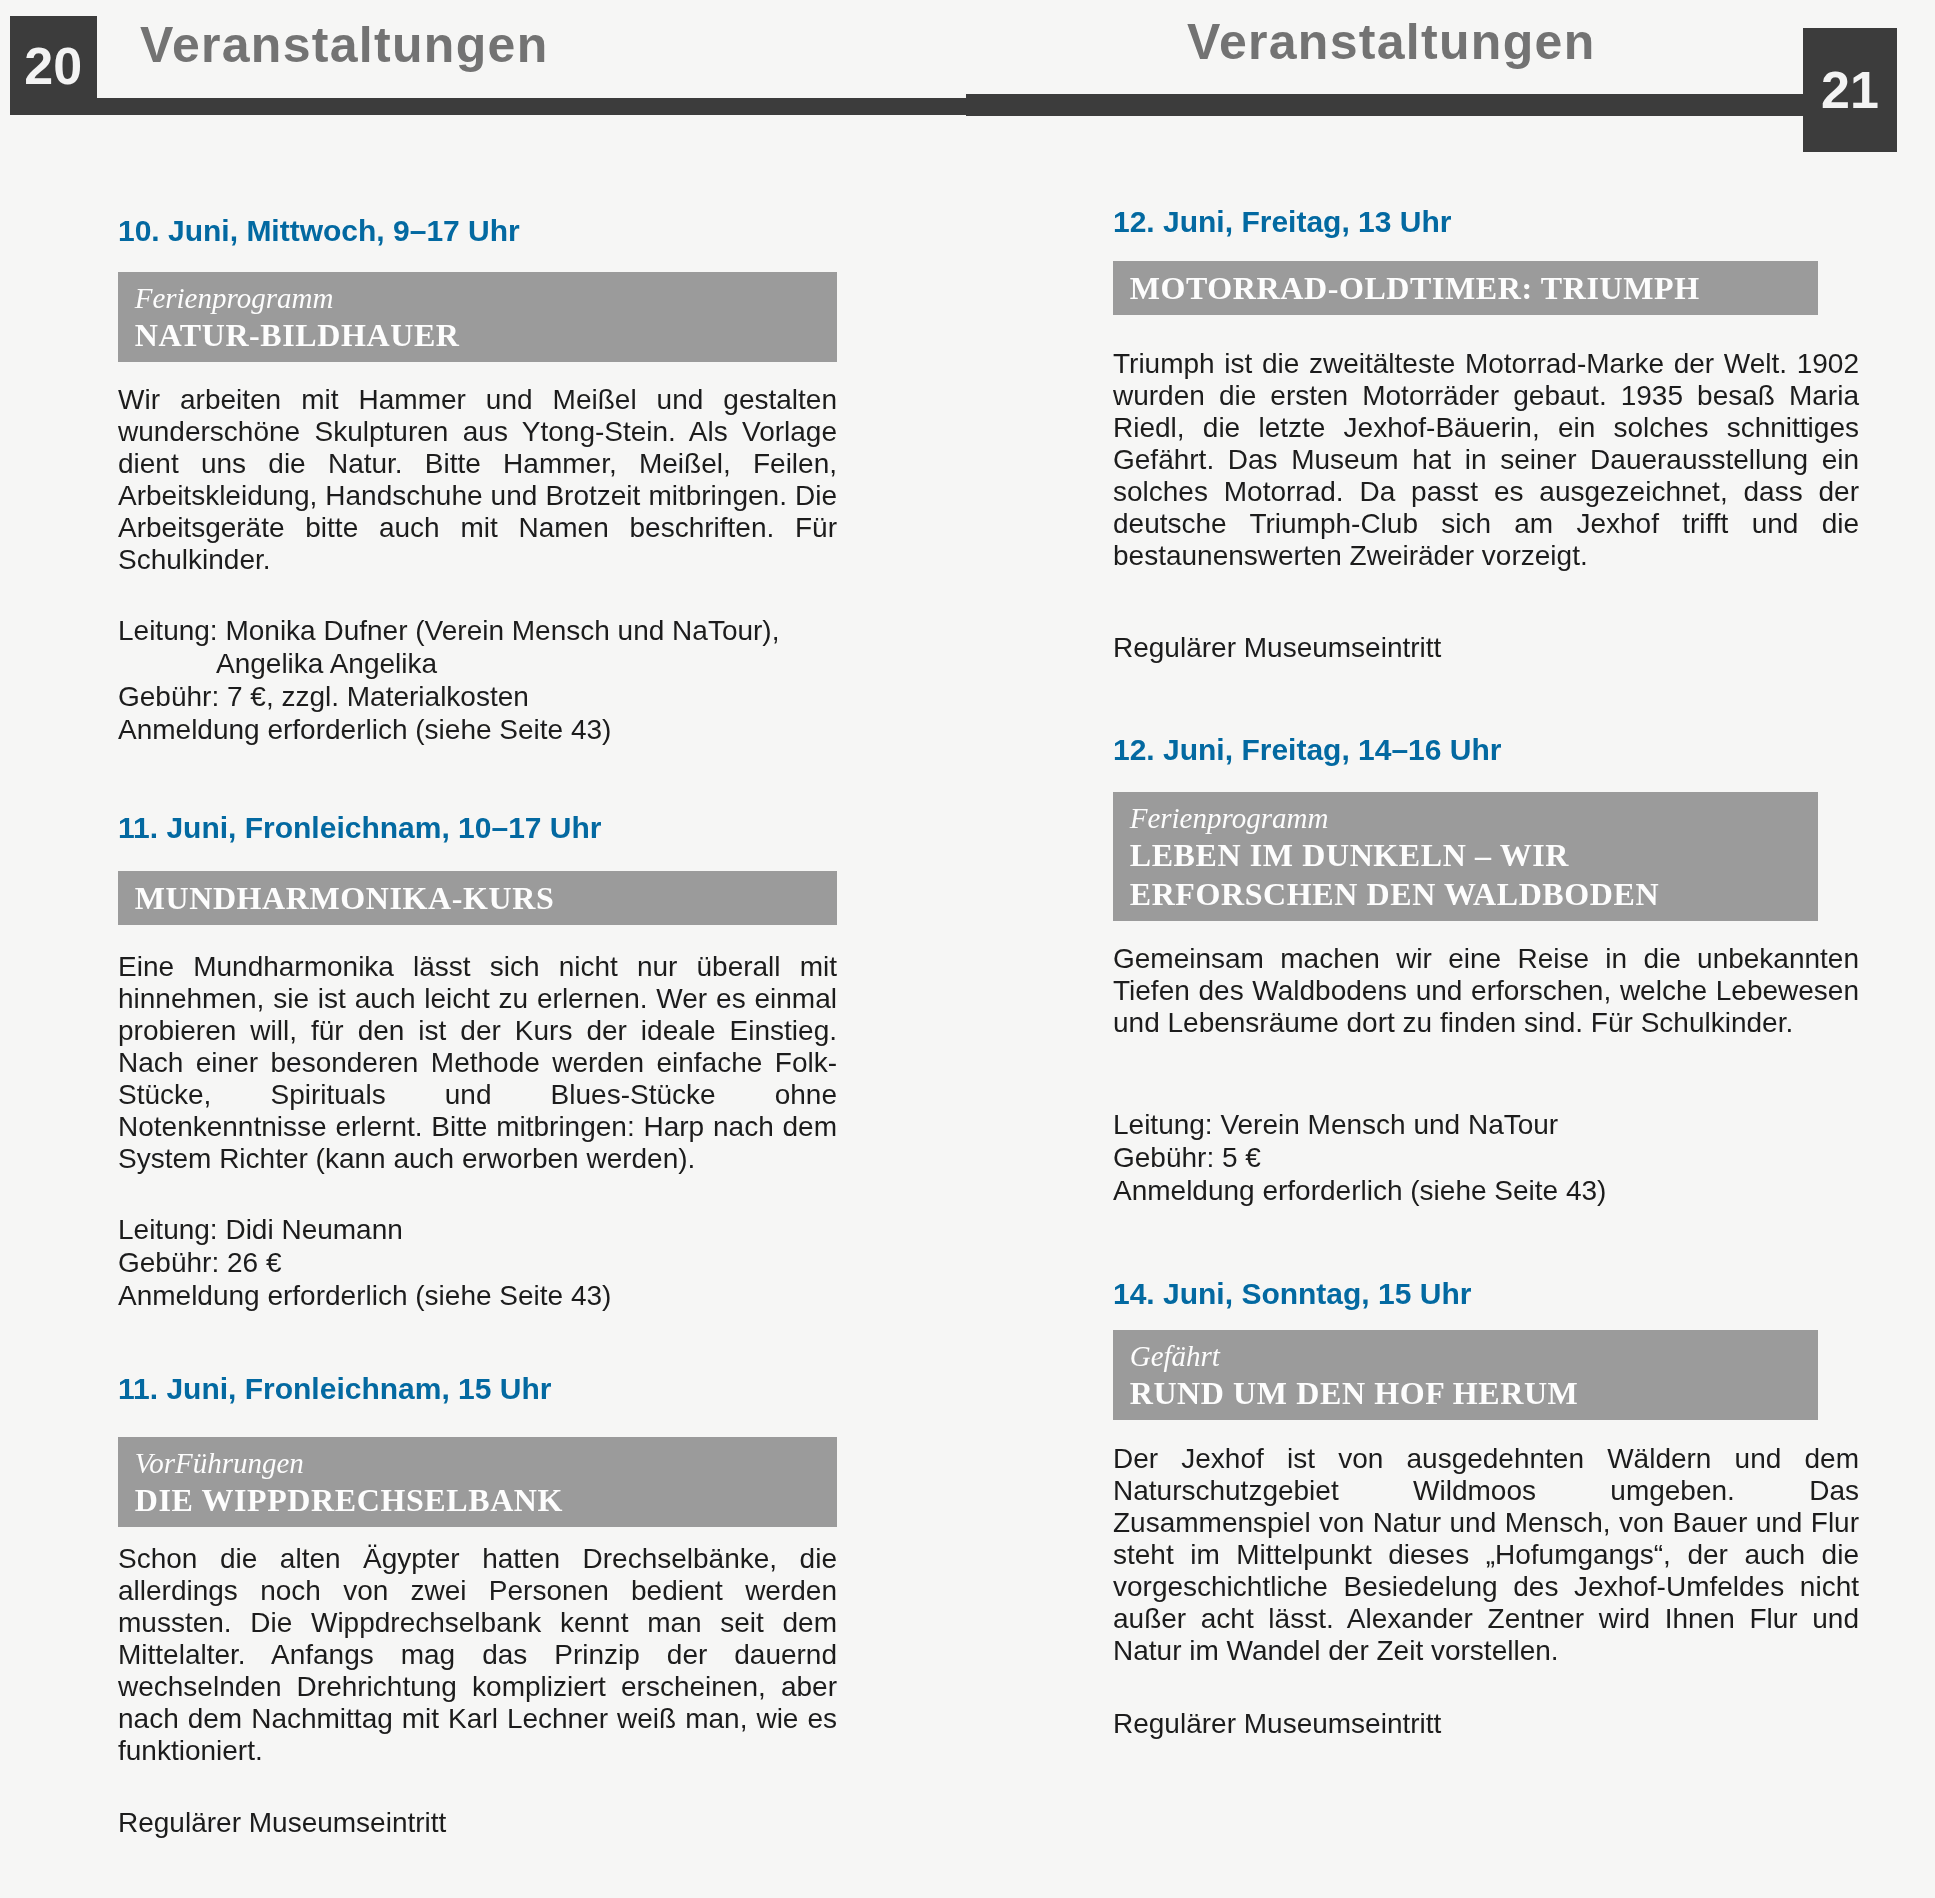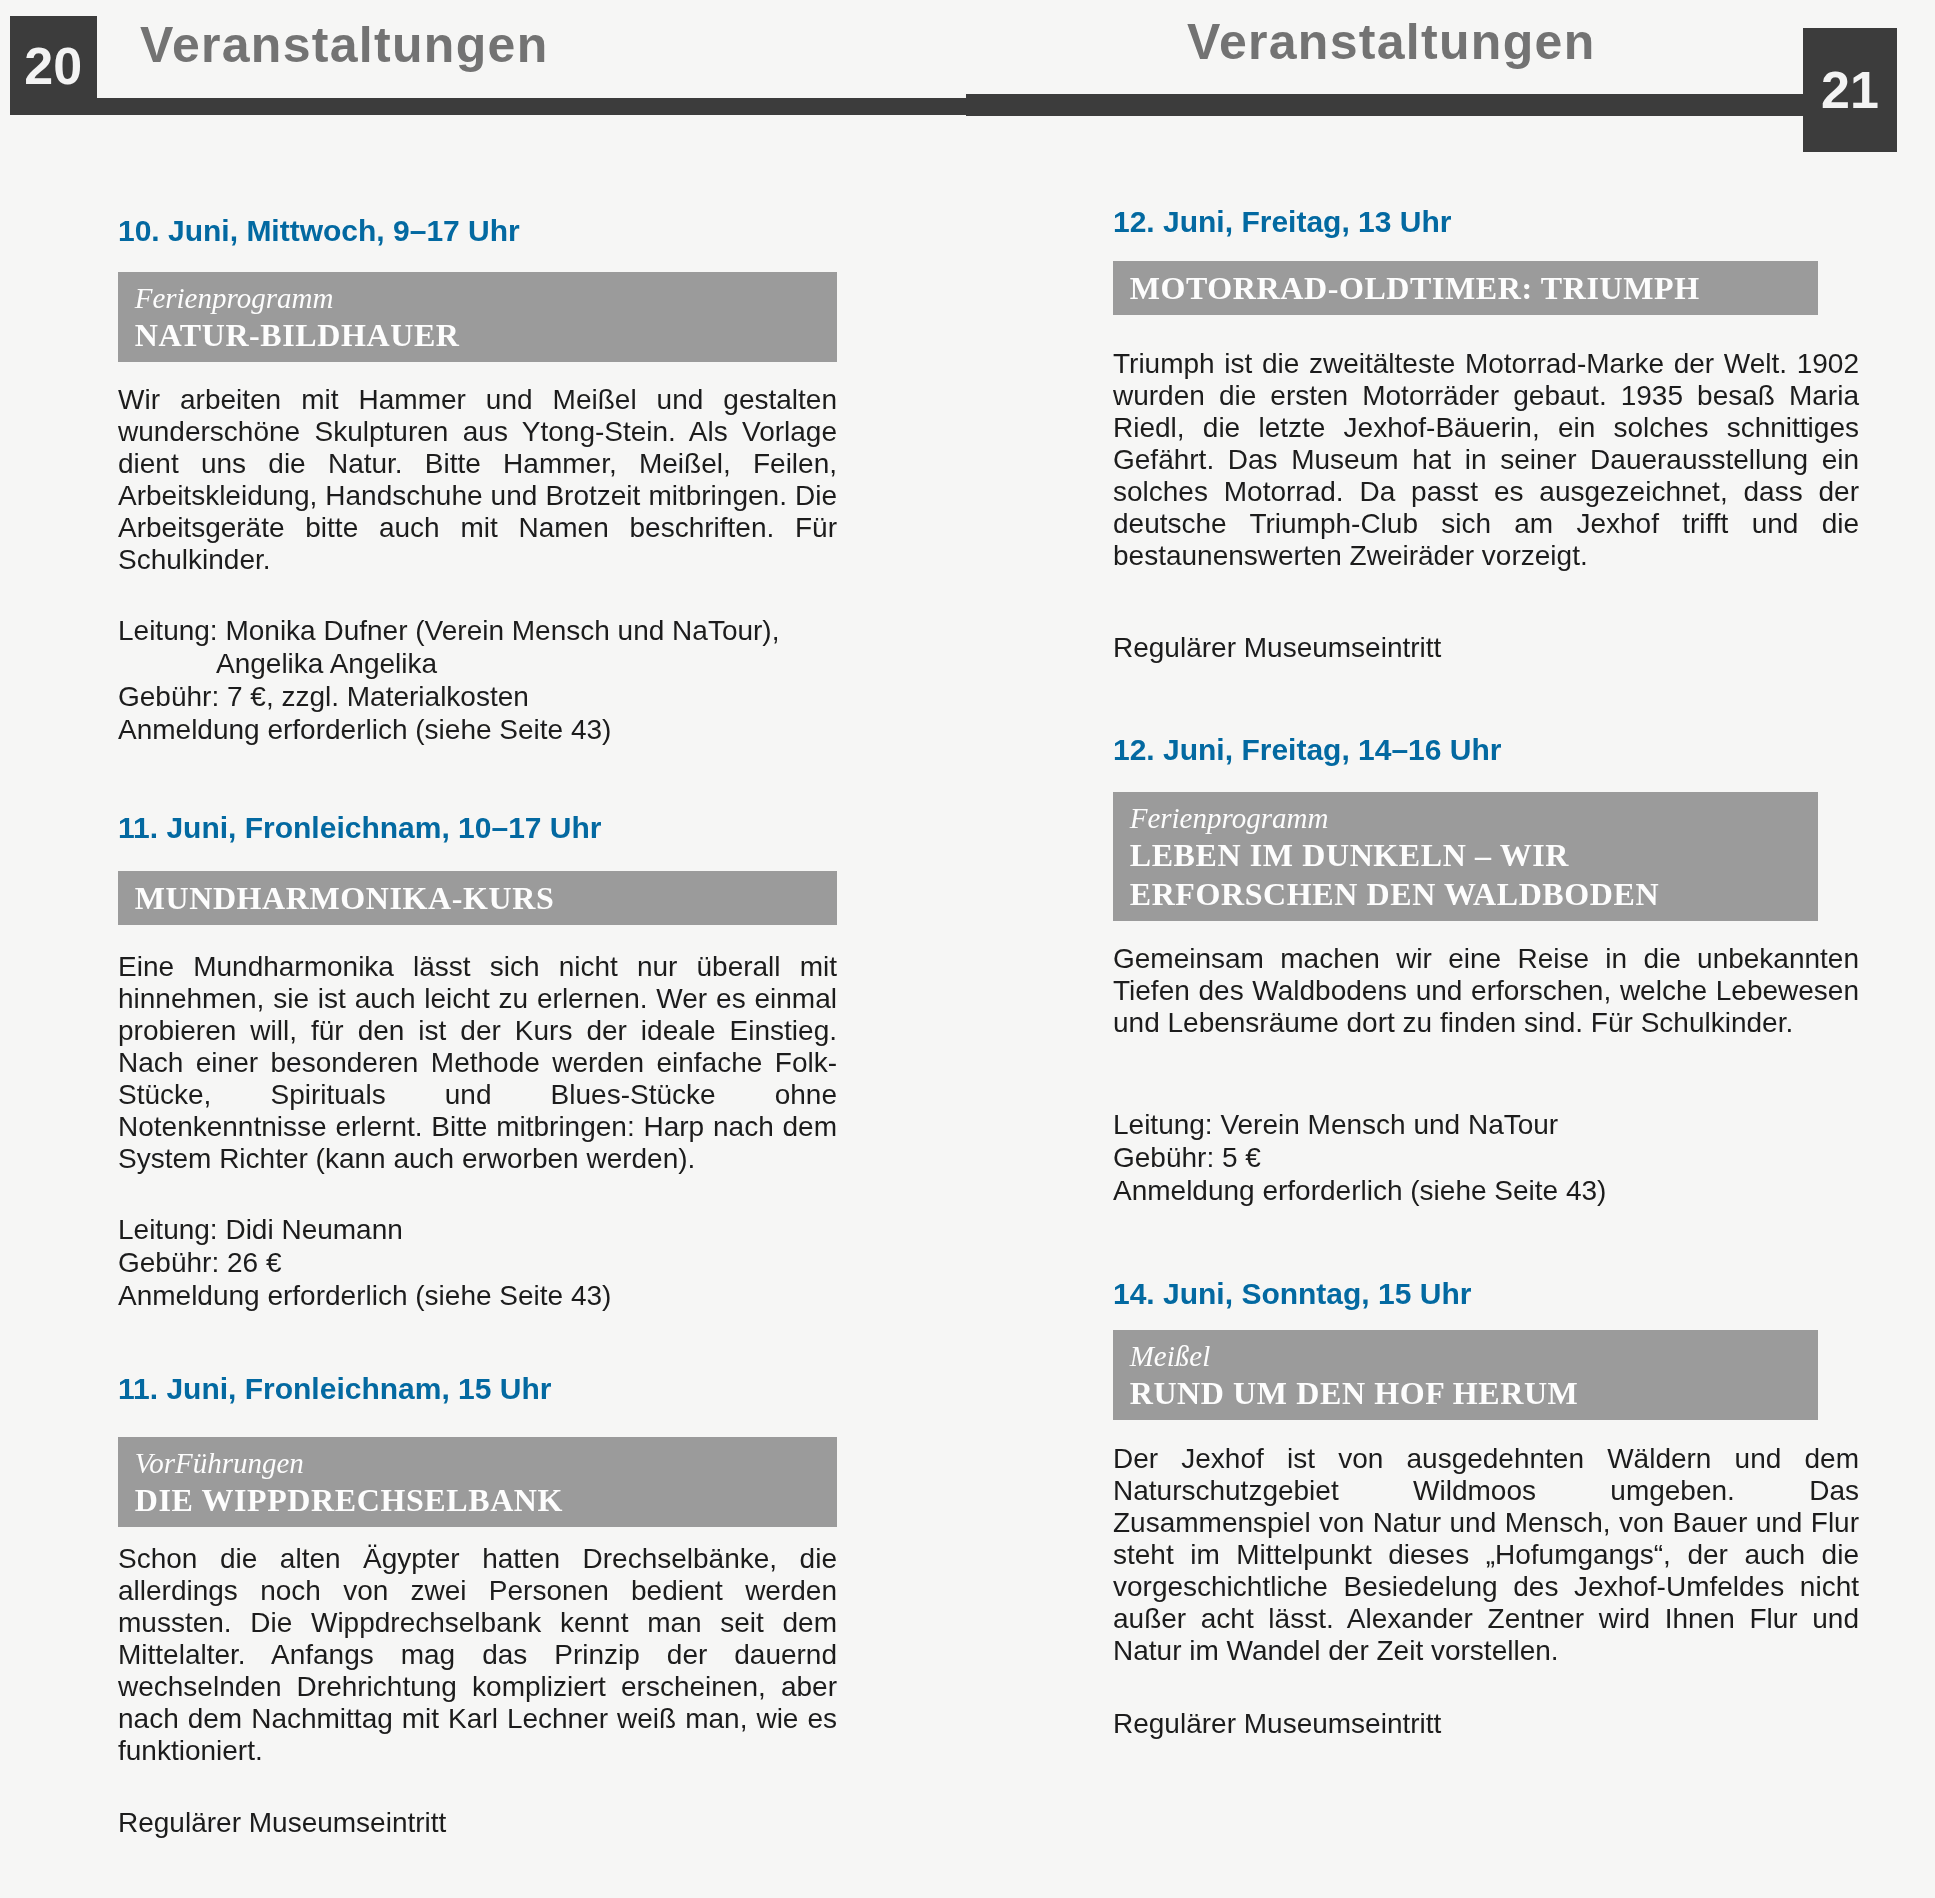--- a/index.html
+++ b/index.html
@@ -106,20 +106,20 @@
   </div>
   <div class="abs rcol body-text" id="r1-body">Gemeinsam machen wir eine Reise in die unbekannten Tiefen des Waldbodens und erforschen, welche Lebewesen und Lebensräume dort zu finden sind. Für Schulkinder.</div>
   <div class="abs rcol" id="r1-details">
     <div class="detail-line">Leitung: Verein Mensch und NaTour</div>
     <div class="detail-line">Gebühr: 5 €</div>
     <div class="detail-line">Anmeldung erforderlich (siehe Seite 43)</div>
   </div>
 
   <div class="abs rcol date" id="r2-date">14. Juni, Sonntag, 15 Uhr</div>
   <div class="abs rcol band rband" id="r2-band">
-    <div class="band-cat">Meißel</div>
+    <div class="band-cat">Gefährt</div>
     <div class="band-title">RUND UM DEN HOF HERUM</div>
   </div>
   <div class="abs rcol body-text" id="r2-body">Der Jexhof ist von ausgedehnten Wäldern und dem Naturschutzgebiet Wildmoos umgeben. Das Zusammenspiel von Natur und Mensch, von Bauer und Flur steht im Mittelpunkt dieses „Hofumgangs“, der auch die vorgeschichtliche Besiedelung des Jexhof-Umfeldes nicht außer acht lässt. Alexander Zentner wird Ihnen Flur und Natur im Wandel der Zeit vorstellen.</div>
   <div class="abs rcol footer-line" id="r2-footer">Regulärer Museumseintritt</div>
 
 </div>
 
 
 </body></html>

